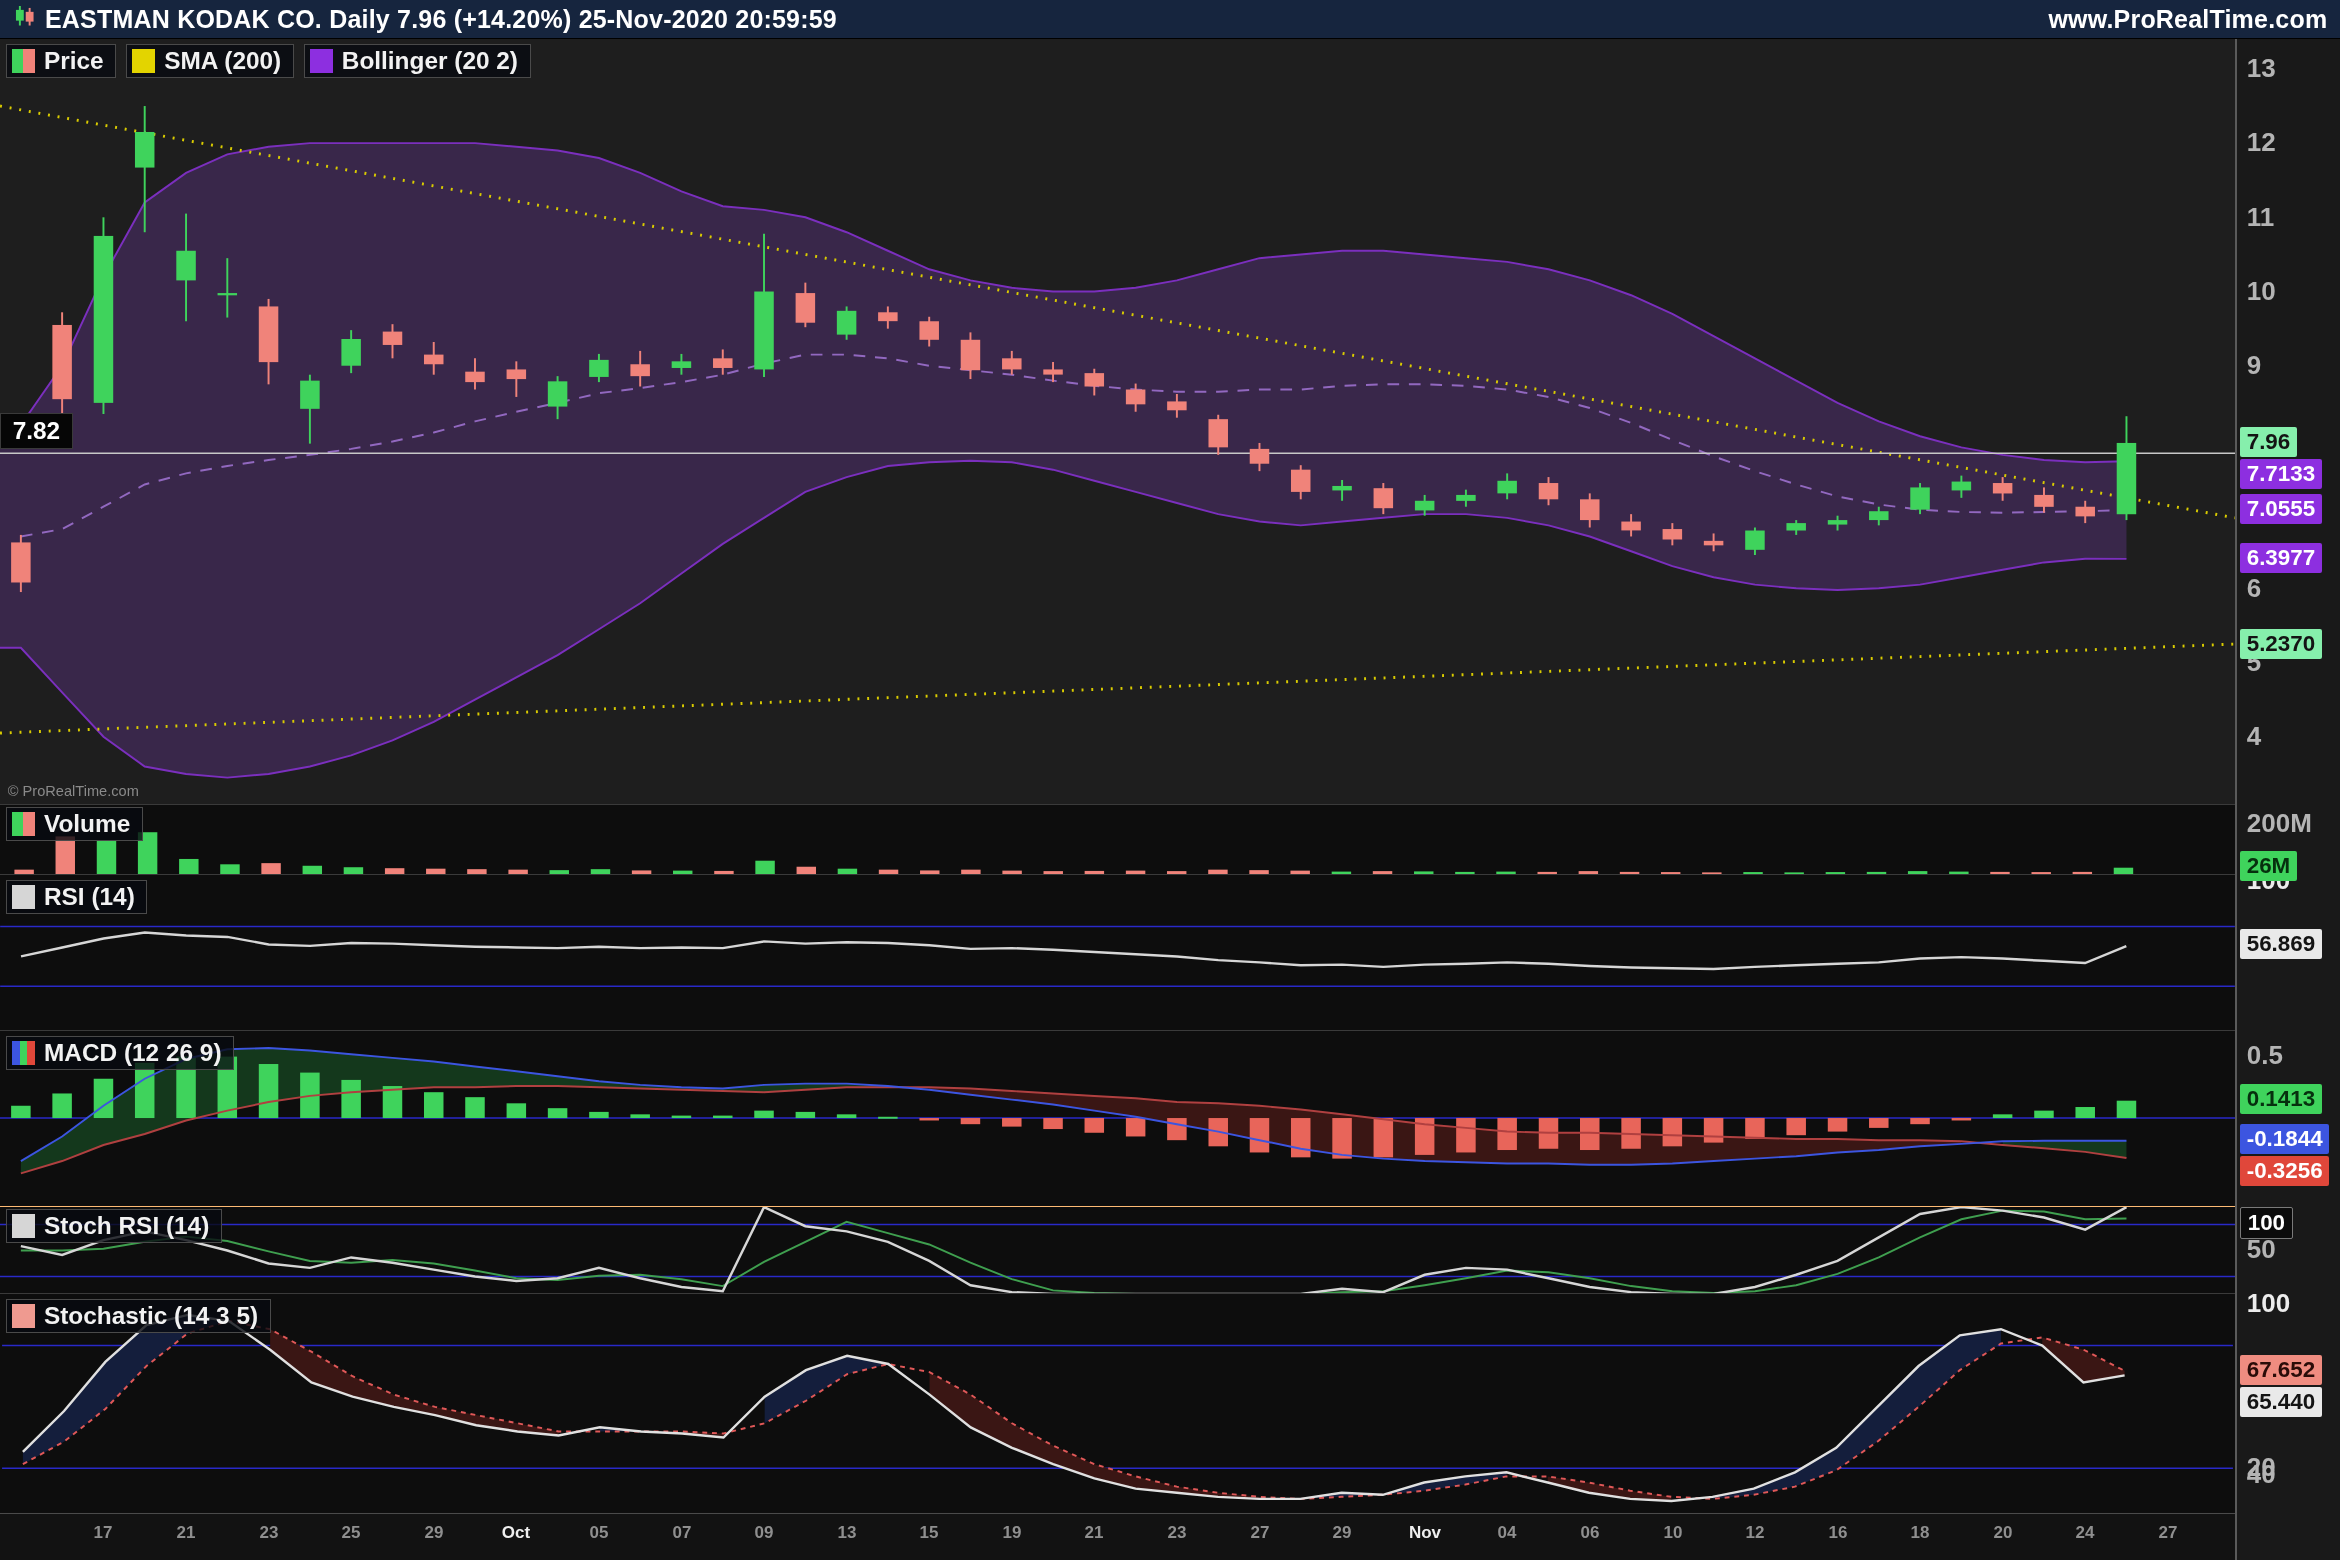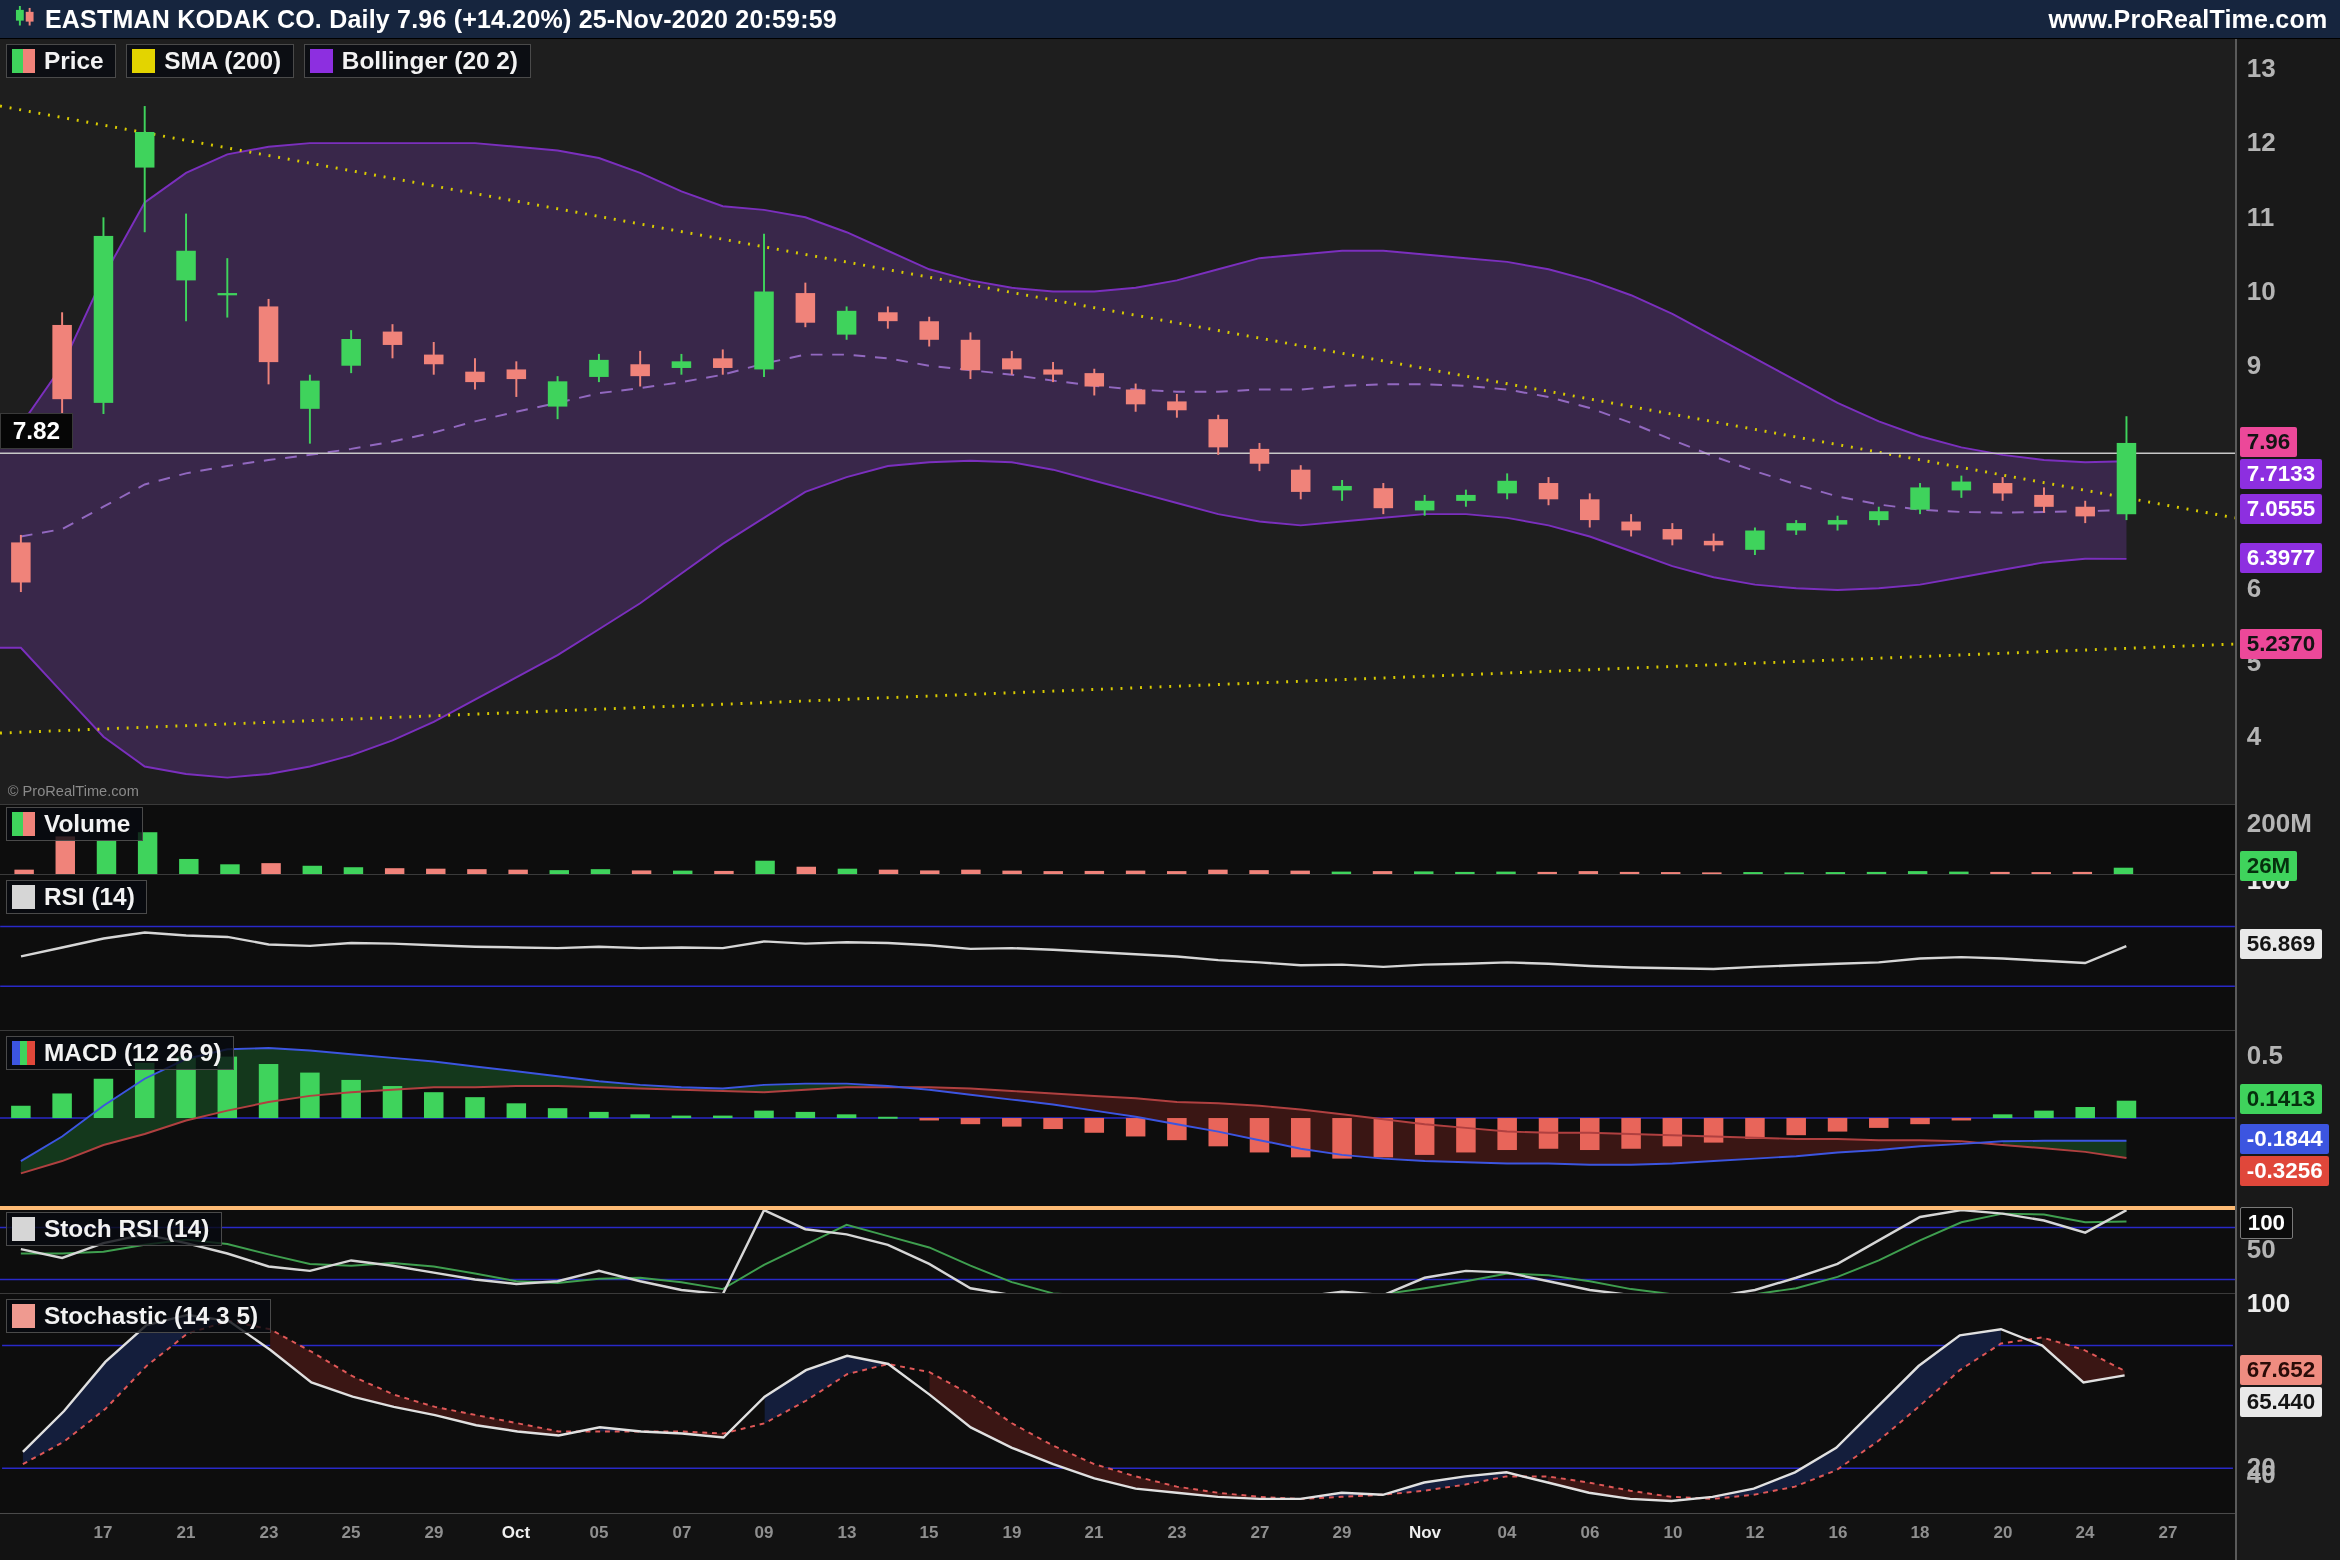--- a/index.html
+++ b/index.html
@@ -6,38 +6,38 @@
   html,body{width:2341px;height:1560px;overflow:hidden}
   body{background:#0e0e0e;font-family:"Liberation Sans",sans-serif;position:relative}
   #titlebar{position:absolute;top:0;left:0;width:2341px;height:39px;background:#16253e;display:flex;align-items:center;justify-content:space-between;padding:0 13.7px;border-bottom:1px solid #000;z-index:10}
   .tb-left{display:flex;gap:9.8px}
   .tb-text{color:#fff;font-weight:bold;font-size:25px;letter-spacing:0.2px}
   .panel{position:absolute;left:0;width:2235px;overflow:hidden}
   #panel-price{top:39px;height:765px;background:#1e1e1e}
   #panel-volume{top:804px;height:70px;background:#0d0d0d;border-top:1px solid #3a3a3a}
   #panel-rsi{top:874px;height:156px;background:#0d0d0d;border-top:1px solid #3a3a3a}
   #panel-macd{top:1030px;height:177px;background:#0d0d0d;border-top:1px solid #3a3a3a}
-  #panel-stochrsi{top:1206px;height:87px;background:#0d0d0d;border-top:4px solid #fdba74}
+  #panel-stochrsi{top:1206px;height:87px;background:#0d0d0d;border-top:1px solid #fdba74}
   #panel-stochastic{top:1293px;height:219px;background:#0d0d0d;border-top:1px solid #3a3a3a}
   #xaxis{position:absolute;top:1513px;left:0;width:2235px;height:48px;background:#121212;border-top:1px solid #4a4a4a}
   .panel svg{display:block}
   .legend{position:absolute;top:4.9px;left:5.9px;display:flex;gap:9.8px;z-index:3}
   .chip{display:flex;align-items:center;gap:8.8px;background:rgba(8,10,16,.8);border:1px solid #4a4a4a;padding:2px 11.7px 2px 4.9px;color:#f2f2f2;font-size:24.4px;font-weight:bold;white-space:nowrap}
   .ic{width:23.4px;height:23.4px;display:inline-block}
   .ic-price,.ic-volume{background:linear-gradient(90deg,#3fd35c 50%,#f0837a 50%)}
   .ic-sma{background:#e3d400}
   .ic-boll{background:#8d2fe0}
   .ic-grey{background:#d6d6d6}
   .ic-macd{background:linear-gradient(90deg,#3c55e0 33%,#3fd35c 33%,#3fd35c 66%,#e0473a 66%)}
   .ic-stoch{background:#ef9a90}
   #axis-col{position:absolute;left:2235px;top:39px;width:105px;height:1521px;background:#191919;border-left:2px solid #5a5a5a;z-index:5}
   .axp{position:absolute;left:9.8px;color:#b4b4b4;font-weight:bold;font-size:26px;line-height:32px}
   .axp.bright{color:#ececec}
   .axtag{position:absolute;left:2.9px;padding:2px 6.8px;font-weight:bold;font-size:22.4px;line-height:26px;border-radius:2px;white-space:nowrap}
-  .tag-yellow{background:#ec4899;color:#141414}
+  .tag-yellow{background:#86efac;color:#141414}
   .tag-purple{background:#8d2fe0;color:#fff}
   .tag-green{background:#3fd35c;color:#06300e}
   .tag-blue{background:#3c55e0;color:#fff}
   .tag-red{background:#e0473a;color:#fff}
   .tag-white{background:#e9e9e9;color:#141414}
   .tag-dark{background:#0b0b0b;color:#fff;border:1px solid #7a7a7a}
   .tag-salmon{background:#ef8c80;color:#2a0c08}
   .xl{position:absolute;top:8.8px;transform:translateX(-50%);font-size:17px;font-weight:bold;color:#8f8f8f}
   .xl.major{color:#efefef}
   #left-price-label{position:absolute;left:0;background:#060606;color:#fff;font-weight:bold;font-size:24.4px;padding:2.9px 11.7px;z-index:4;border:1px solid #3a3a3a}

